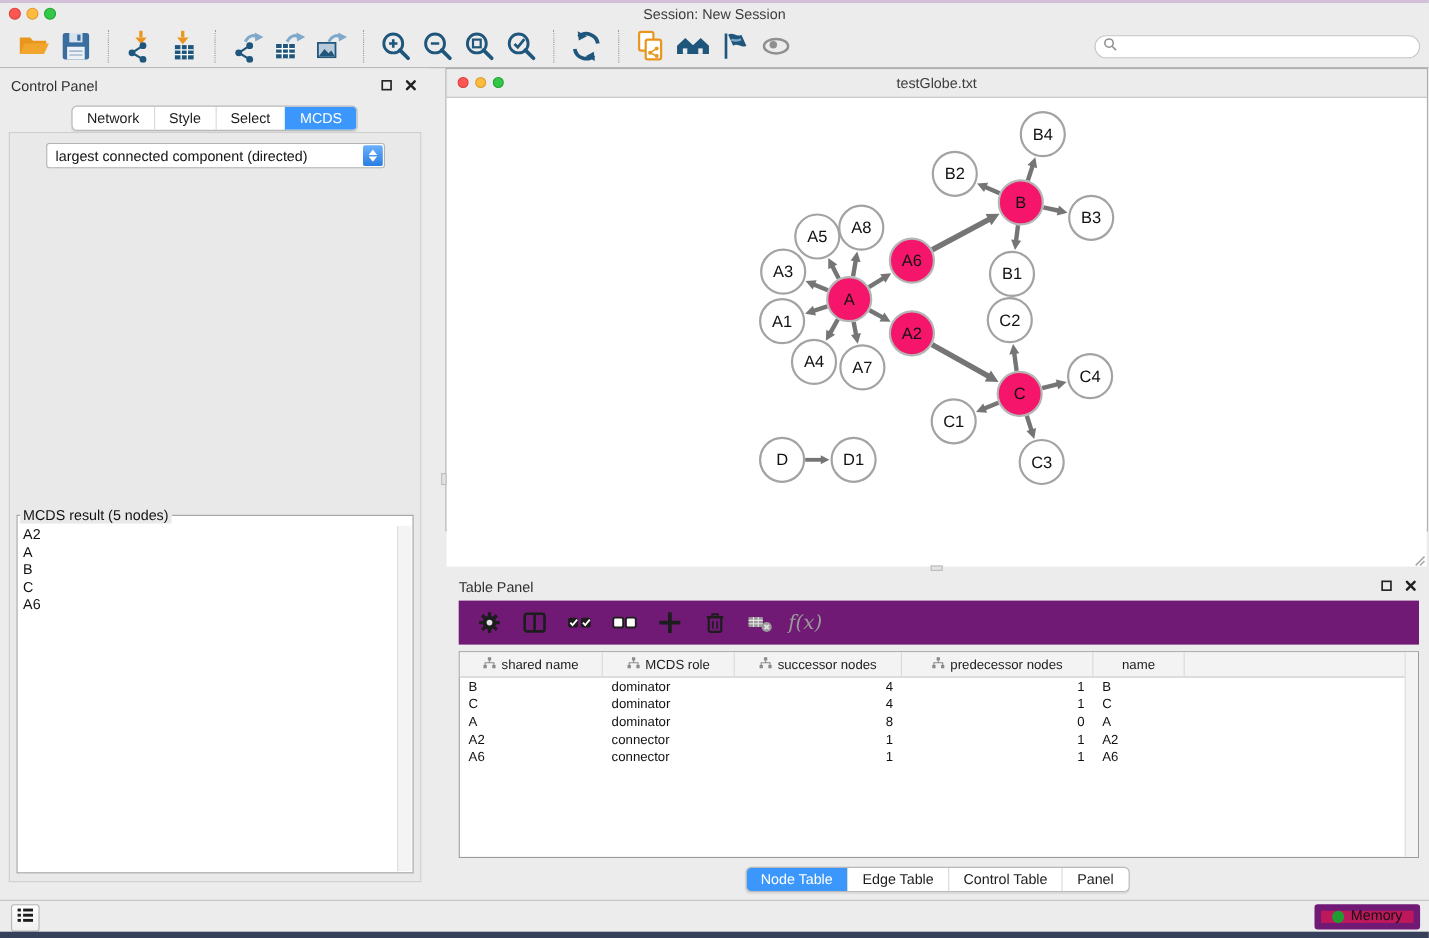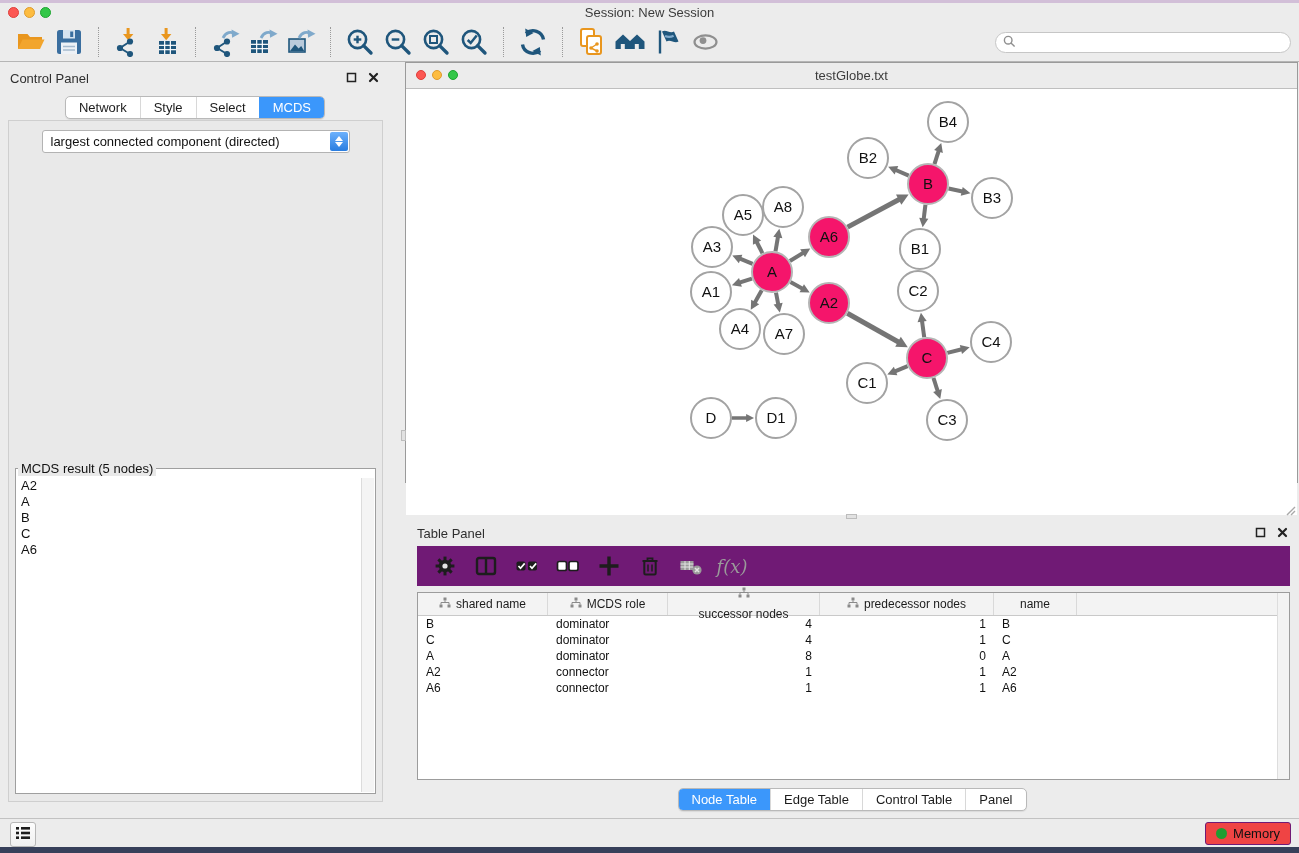--- a/index.html
+++ b/index.html
@@ -79,22 +79,22 @@
   .tr{display:flex;height:16px;}
   .td{font-size:12px;color:#111;box-sizing:border-box;line-height:16px;white-space:nowrap;overflow:hidden;}
   .td.left{text-align:left;padding-left:8px;}
   .td.right{text-align:right;padding-right:8px;}
   .tp-tabs{position:absolute;left:0;right:0;top:268px;display:flex;justify-content:center;}
 
   
   .status-bar{position:absolute;top:818px;left:0;right:0;height:29px;border-top:1px solid #c2c2c2;background:#ececec;}
   .list-btn{position:absolute;left:10px;top:3px;width:24px;height:23px;background:linear-gradient(#fdfdfd,#f0f0f0);
     border:1px solid #b7b7b7;border-radius:3px;display:flex;align-items:center;justify-content:center;}
-  .memory-btn{position:absolute;right:8px;top:3px;height:23px;background:#ef4444;border:1px solid #701a75;border-radius:3px;
-    display:flex;align-items:center;gap:6px;padding:0 10px;font-size:13px;color:#111;box-sizing:border-box;}
+  .memory-btn{position:absolute;right:8px;top:3px;height:23px;background:#be185d;border:6px solid #701a75;border-radius:3px;
+    display:flex;align-items:flex-end;gap:6px;padding:0 10px;font-size:13px;color:#111;box-sizing:border-box;}
   .mem-dot{width:11px;height:11px;border-radius:50%;background:#1f9d31;}
 </style>
 </head>
 <body>
 
 <div class="app">
   <div class="desktop-top"></div>
 
   <div class="titlebar">
     <div class="lights">
@@ -495,21 +495,21 @@
             <span><svg width="12" height="12" viewBox="0 0 12 12">
                 <g fill="#8a8a8a">
                   <rect x="4.5" y="0.5" width="3" height="3"></rect>
                   <rect x="0.5" y="7.5" width="3" height="3"></rect>
                   <rect x="8.5" y="7.5" width="3" height="3"></rect>
                 </g>
                 <path d="M6 3.5 V5.5 M2 7.5 V5.5 H10 V7.5" stroke="#8a8a8a" stroke-width="1" fill="none"></path>
               </svg></span>
             <span>MCDS role</span>
           </div>
-          <div class="th" style="width: 152px; flex-direction: column;">
+          <div class="th" style="width: 152px;">
             <span><svg width="12" height="12" viewBox="0 0 12 12">
                 <g fill="#8a8a8a">
                   <rect x="4.5" y="0.5" width="3" height="3"></rect>
                   <rect x="0.5" y="7.5" width="3" height="3"></rect>
                   <rect x="8.5" y="7.5" width="3" height="3"></rect>
                 </g>
                 <path d="M6 3.5 V5.5 M2 7.5 V5.5 H10 V7.5" stroke="#8a8a8a" stroke-width="1" fill="none"></path>
               </svg></span>
             <span>successor nodes</span>
           </div>

